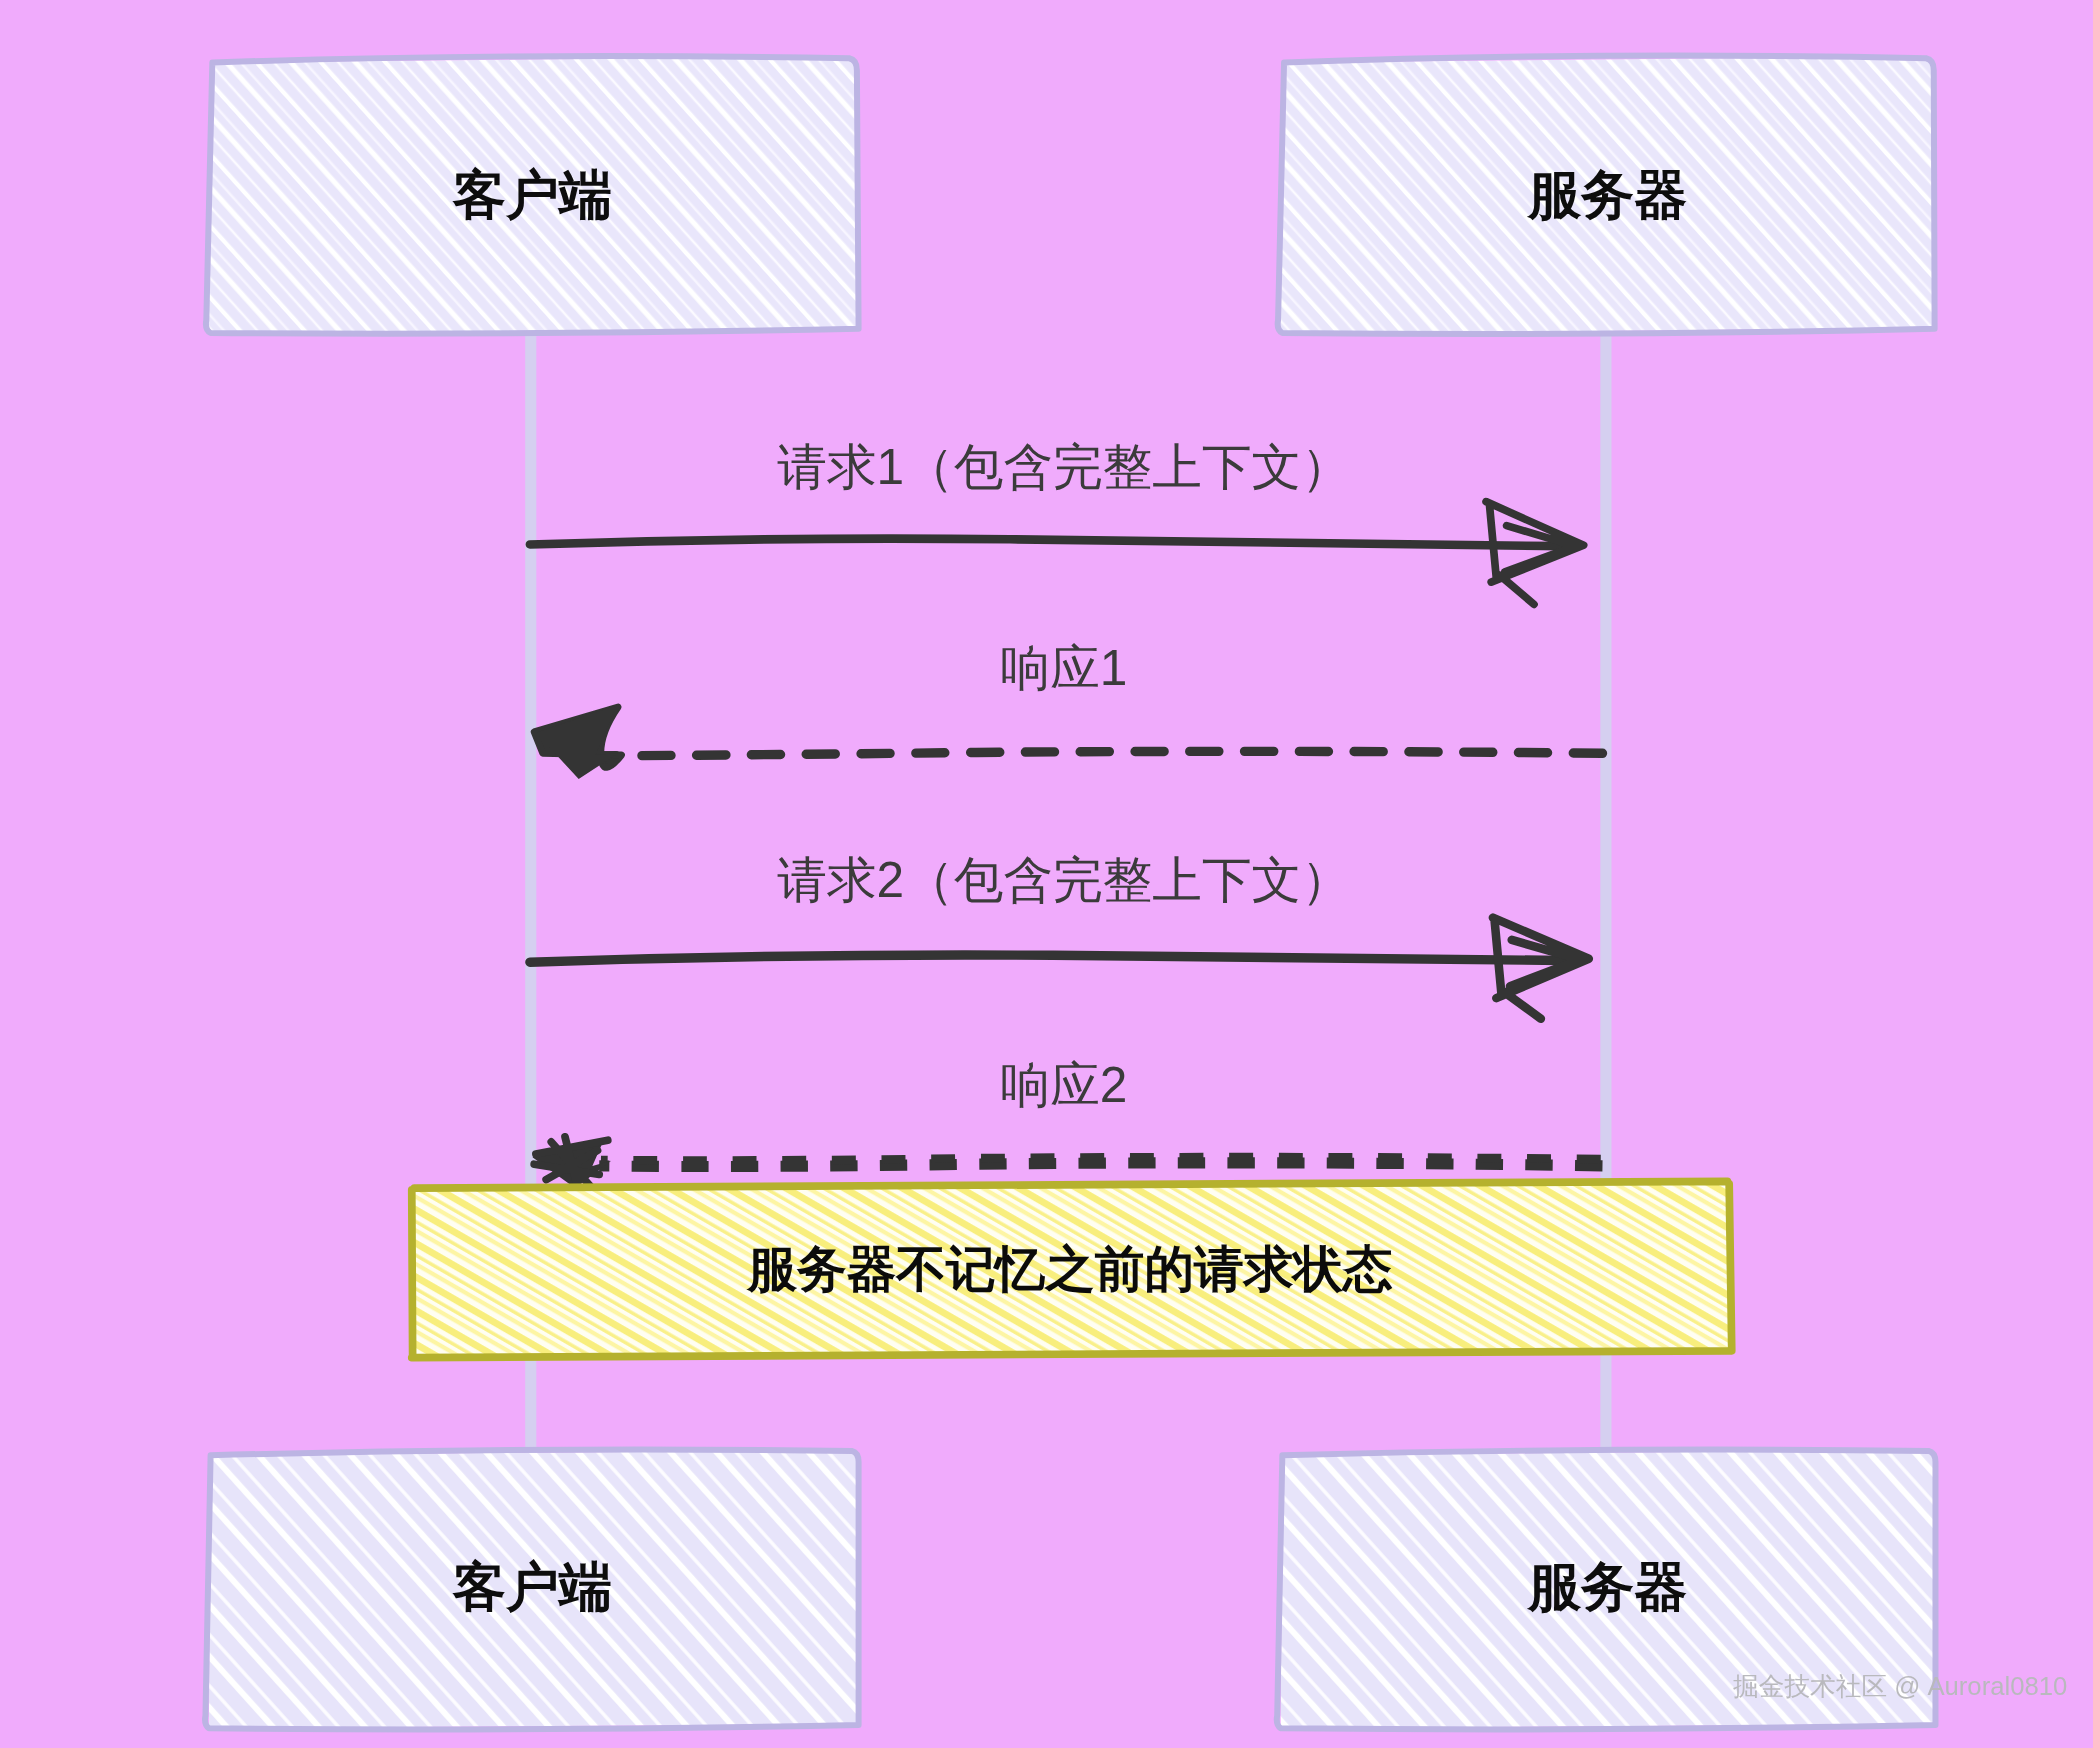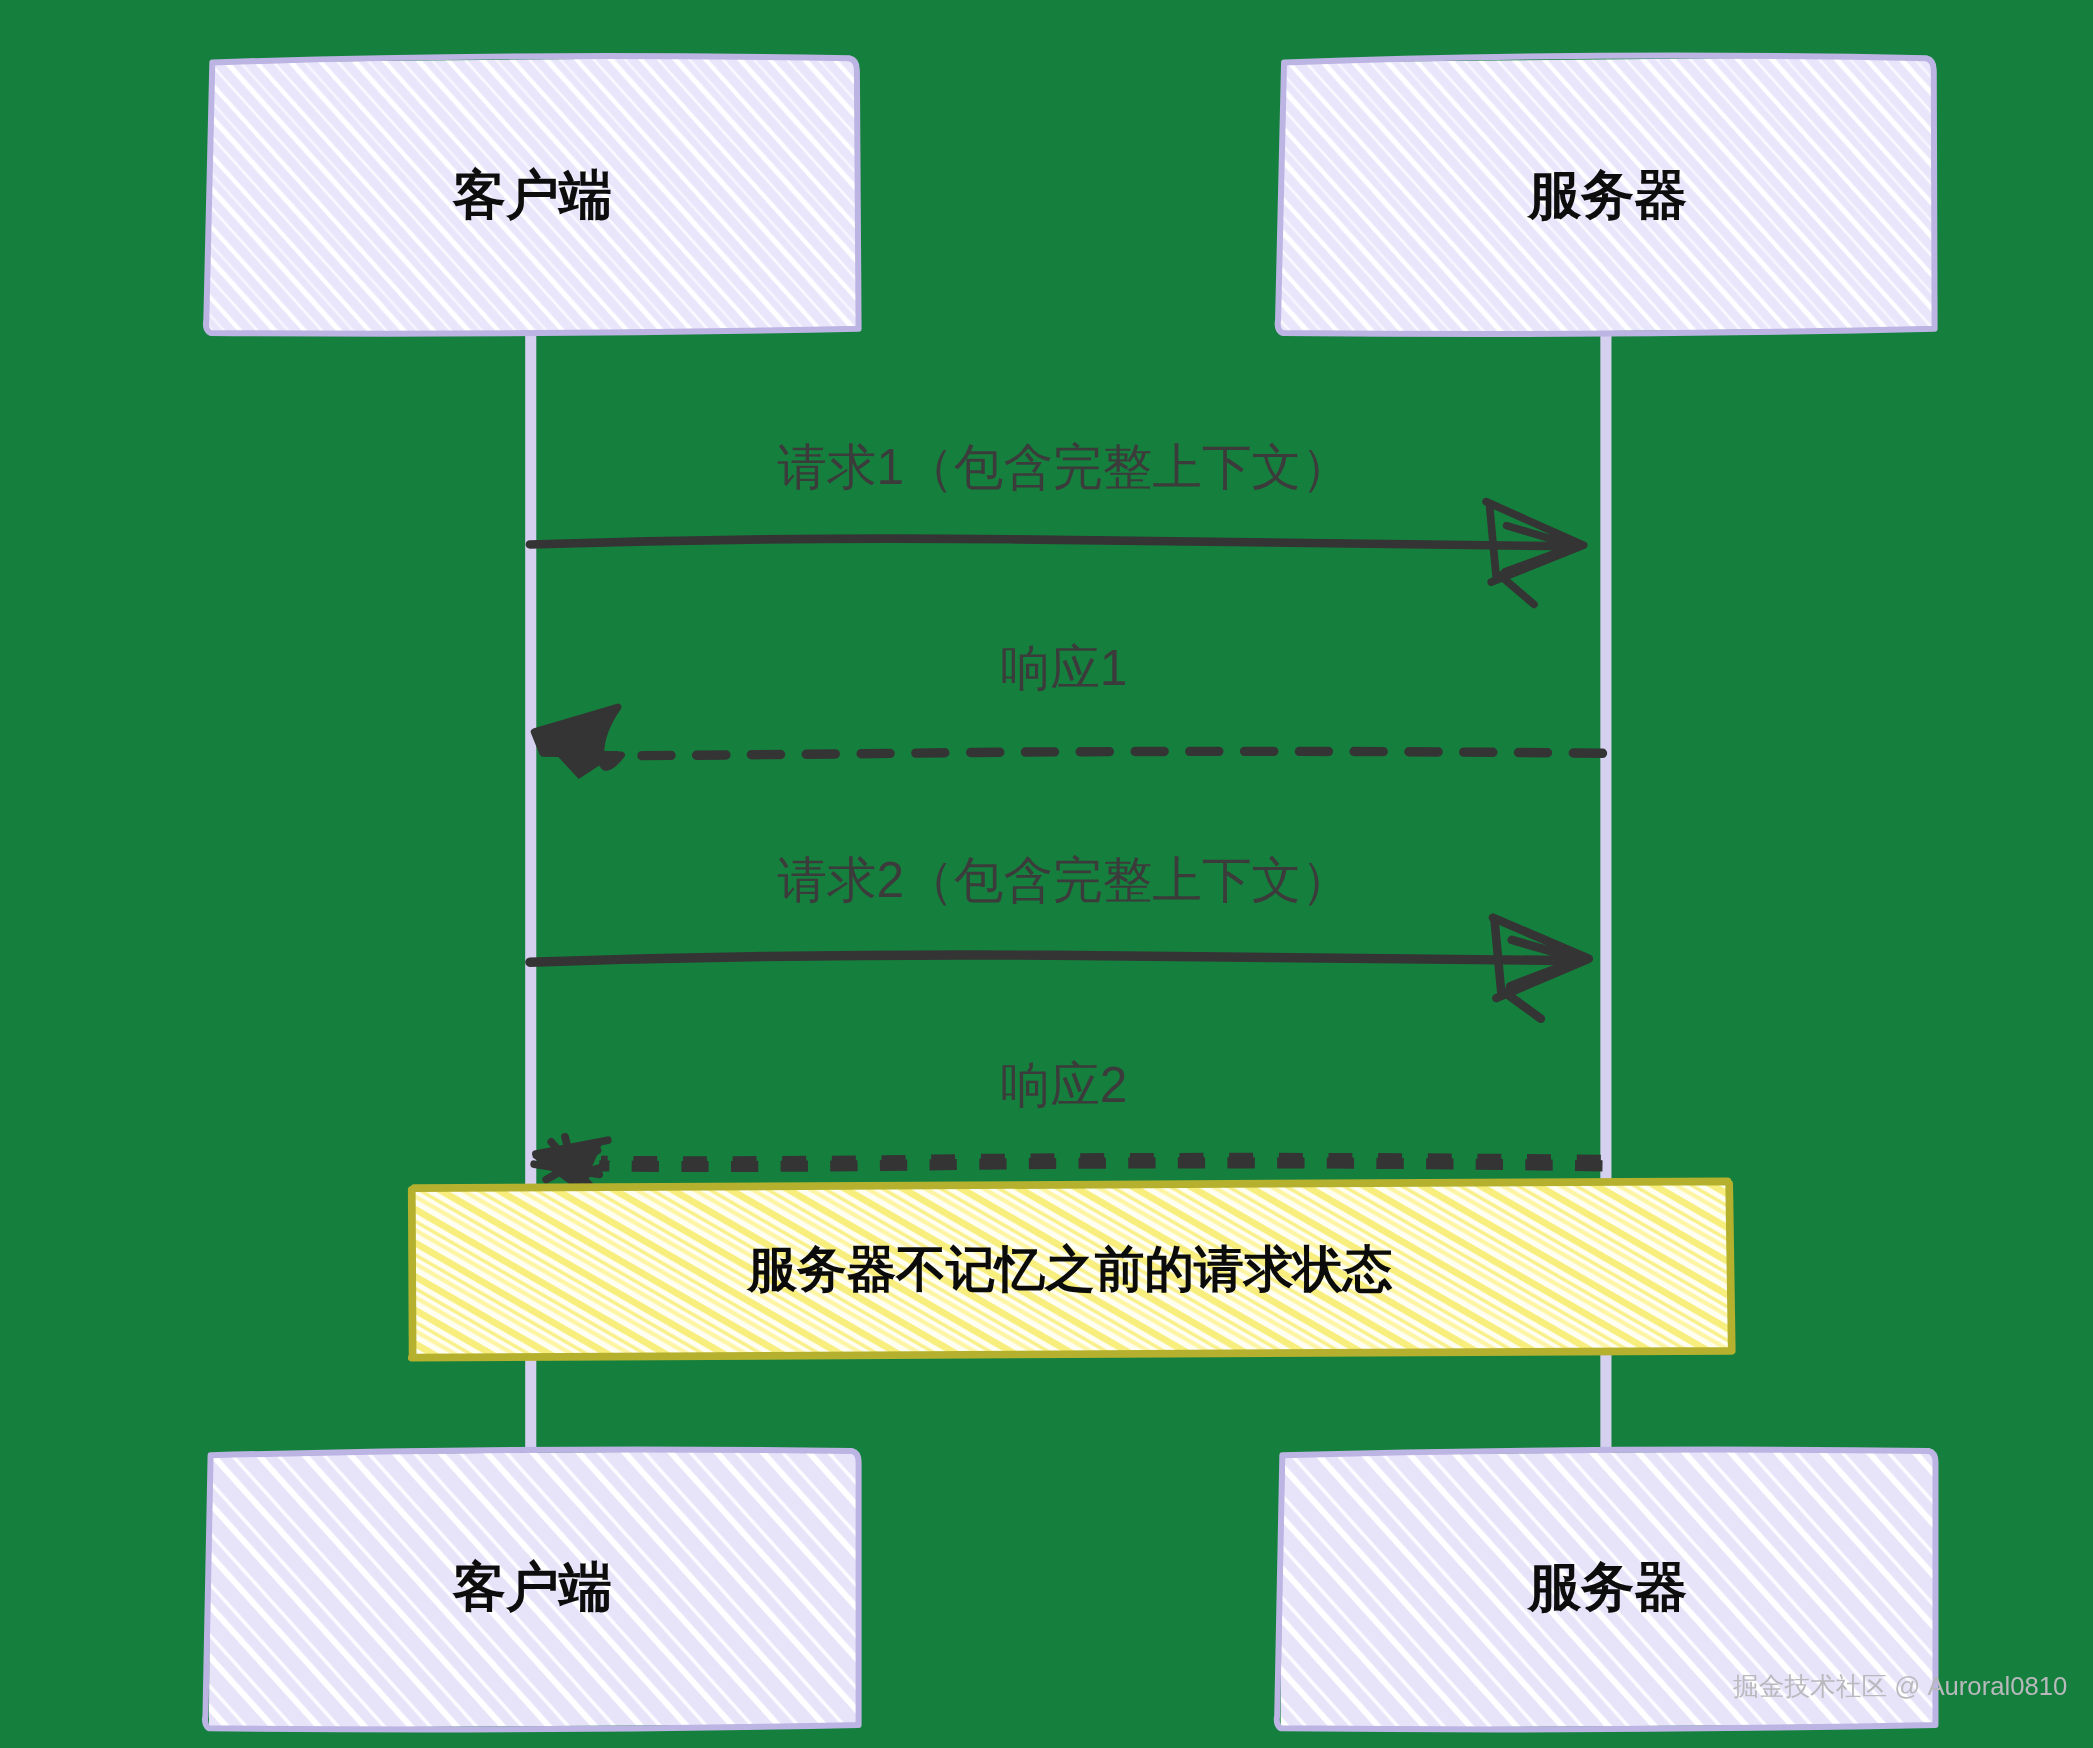--- a/index.html
+++ b/index.html
@@ -7,21 +7,21 @@
     padding: 0;
     background: #ffffff;
   }
   body {
     font-family: "Liberation Sans", "DejaVu Sans", sans-serif;
   }
   #canvas {
     position: relative;
     width: 2093px;
     height: 1748px;
-    background: #15803d;
+    background: #f0abfc;
     overflow: hidden;
   }
   #diagram-svg {
     position: absolute;
     left: 0;
     top: 0;
     width: 2093px;
     height: 1748px;
   }
   .node-label {

